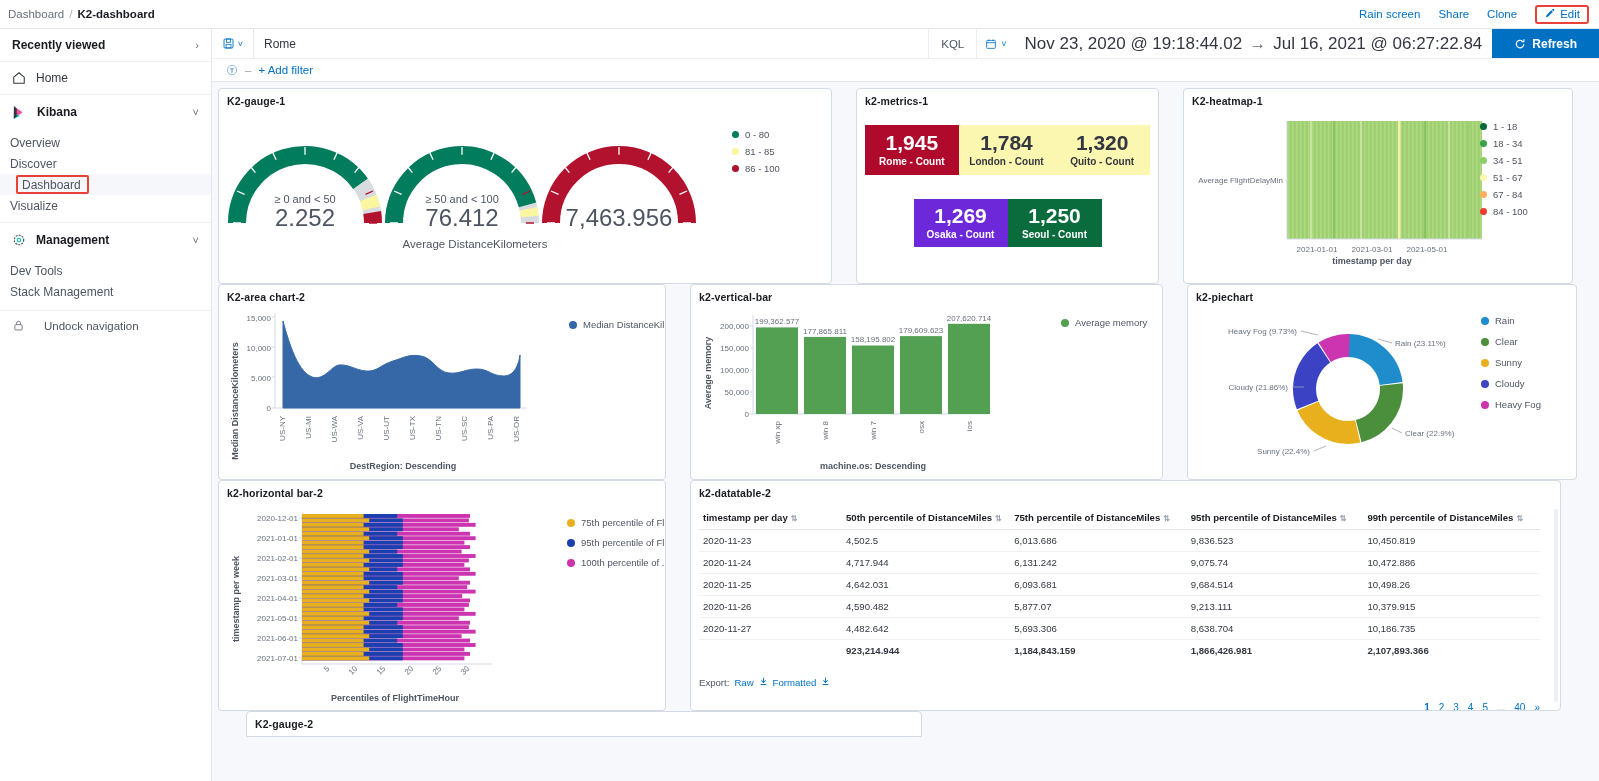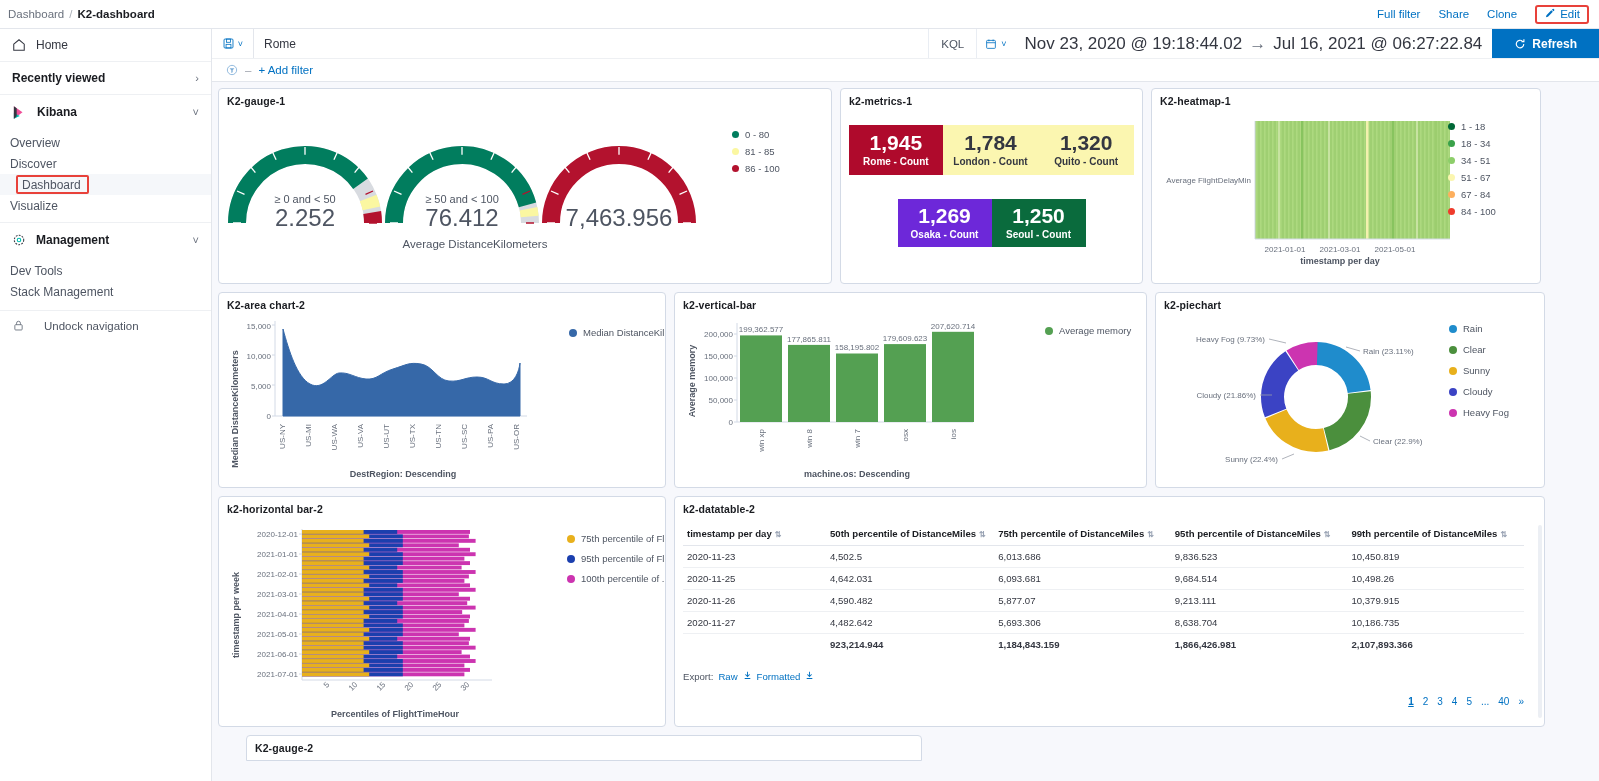--- a/index.html
+++ b/index.html
@@ -95,21 +95,21 @@
   .filterbar {
     height: 23px; flex:0 0 23px; background:#fff; display:flex; align-items:center;
     gap:7px; padding-left:14px; font-size:11.5px;
     border-bottom:1px solid #e3e6ec;
   }
   .addfilter { color:#0071c2; cursor:pointer; }
   .dash { color:#9aa0aa; }
 
   
   .grid { flex:1; overflow:hidden; padding:6px 6px 0 6px; }
-  .grow { display:flex; gap:8px; margin-bottom:8px; }
+  .grow { display:flex; gap:24px; }
   .panel {
     background:#fff; border:1px solid #d3dae6; border-radius:4px;
     padding:6px 8px 4px 8px; position:relative; overflow:hidden;
   }
   .ptitle { font-size:10.5px; font-weight:700; color:#1a1c21; letter-spacing:0.1px; }
   .pbody { position:relative; width:100%; }
 
   .legend { display:flex; flex-direction:column; gap:6px; font-size:9.5px; color:#4e5562; }
   .lg-item { display:flex; align-items:center; gap:6px; white-space:nowrap; }
   .dot { width:7px; height:7px; border-radius:50%; flex:0 0 7px; }
@@ -148,50 +148,50 @@
 
 <div class="app">
 
   <div class="topbar">
     <div class="crumbs">
       <span class="crumb-muted">Dashboard</span>
       <span class="crumb-sep">/</span>
       <span class="crumb-active">K2-dashboard</span>
     </div>
     <div class="topbar-right">
-      <span class="tb-link">Full filter</span>
+      <span class="tb-link">Rain screen</span>
       <span class="tb-link">Share</span>
       <span class="tb-link">Clone</span>
       <span class="edit-wrap">
         <span class="pencil">
           <svg viewBox="0 0 16 16" width="11" height="11">
               <path fill="#0071c2" d="M12.3 1.7a1.6 1.6 0 0 1 2.3 2.3l-.8.8-2.3-2.3.8-.8zM10.6 3.2l2.3 2.3-7.1 7.1-3 .8.8-3 7-7.2z"></path>
             </svg>
         </span>
         <span>Edit</span>
       </span>
     </div>
   </div>
 
   <div class="body">
 
     <div class="sidebar">
 
       <div class="sb-row">
+        <span class="sb-title">Recently viewed</span>
+        <span class="sb-chev">›</span>
+      </div>
+
+      <div class="sb-row">
         <span class="home-icon">
           <svg viewBox="0 0 16 16" width="14" height="14">
               <path fill="none" stroke="#343741" stroke-width="1.2" d="M2 7l6-5 6 5v7H2z"></path>
             </svg>
         </span>
         <span>Home</span>
-      </div>
-
-      <div class="sb-row">
-        <span class="sb-title">Recently viewed</span>
-        <span class="sb-chev">›</span>
       </div>
 
       <div class="sb-group">
         <div class="sb-head">
           <span class="kib-logo">
             <svg viewBox="0 0 16 16" width="15" height="15">
               <path fill="#f04e98" d="M2 1.4l9.2 6.2L2 14.6z"></path>
               <path fill="#00bfb3" d="M2 8.3l6.3 3.4L2 14.6z"></path>
               <path fill="#343741" d="M2 1.4l3 2.1V12l-3 2.6z"></path>
             </svg>
@@ -786,20 +786,27 @@
                 </thead>
                 <tbody id="dt-body">
                     <tr>
                       <td>2020-11-23</td>
                       <td>4,502.5</td>
                       <td>6,013.686</td>
                       <td>9,836.523</td>
                       <td>10,450.819</td>
                     </tr>
                     <tr>
+                      <td>2020-11-24</td>
+                      <td>4,717.944</td>
+                      <td>6,131.242</td>
+                      <td>9,075.74</td>
+                      <td>10,472.886</td>
+                    </tr>
+                    <tr>
                       <td>2020-11-25</td>
                       <td>4,642.031</td>
                       <td>6,093.681</td>
                       <td>9,684.514</td>
                       <td>10,498.26</td>
                     </tr>
                     <tr>
                       <td>2020-11-26</td>
                       <td>4,590.482</td>
                       <td>5,877.07</td>

